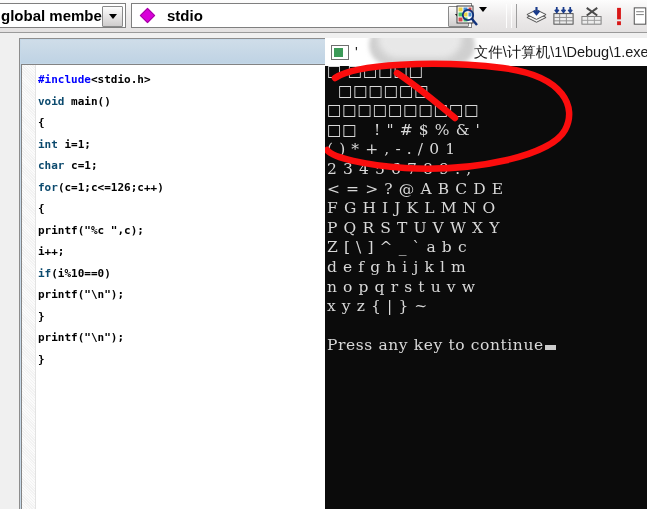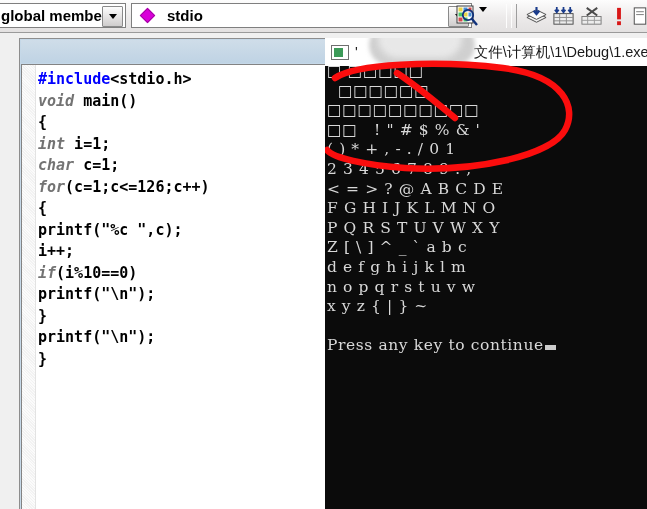--- a/index.html
+++ b/index.html
@@ -103,25 +103,25 @@
     box-sizing:border-box;
   }
   #editor-gutter{
     position:absolute;left:0;top:0;width:14px;height:100%;
     background:repeating-linear-gradient(45deg,#fbfbfb,#fbfbfb 1px,#f2f2f2 1px,#f2f2f2 2px);
     border-right:1px solid #e3e3e3;box-sizing:border-box;
   }
   #code{
     position:absolute;left:16px;top:4px;right:0;
     font-family:"DejaVu Sans Mono","Liberation Mono",monospace;
-    font-size:15px;line-height:21.5px;font-weight:bold;
+    font-size:11px;line-height:21.5px;font-weight:bold;
     white-space:pre;color:#000000;
     letter-spacing:0px;
   }
-  .kw{color:#737373;font-style:italic;}
+  .kw{color:#0c4a6e;}
   .pp{color:#0000ff;}
 
   
   #console-win{
     position:absolute;left:325px;top:38px;width:322px;height:471px;
     background:#ffffff;
     overflow:hidden;
   }
   #console-titlebar{
     position:absolute;left:0;top:0;width:322px;height:28px;

